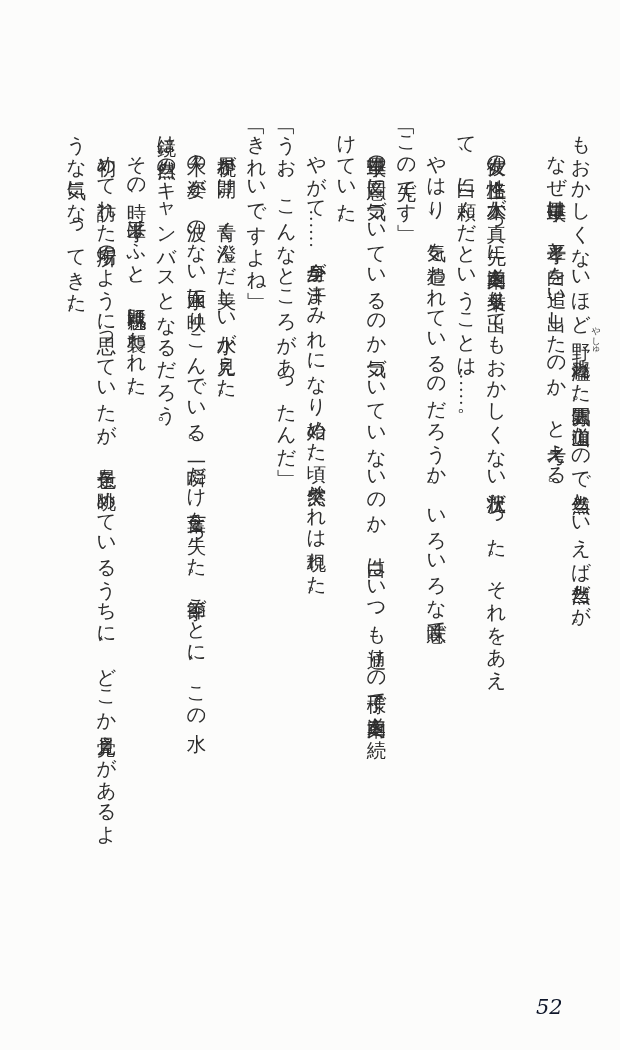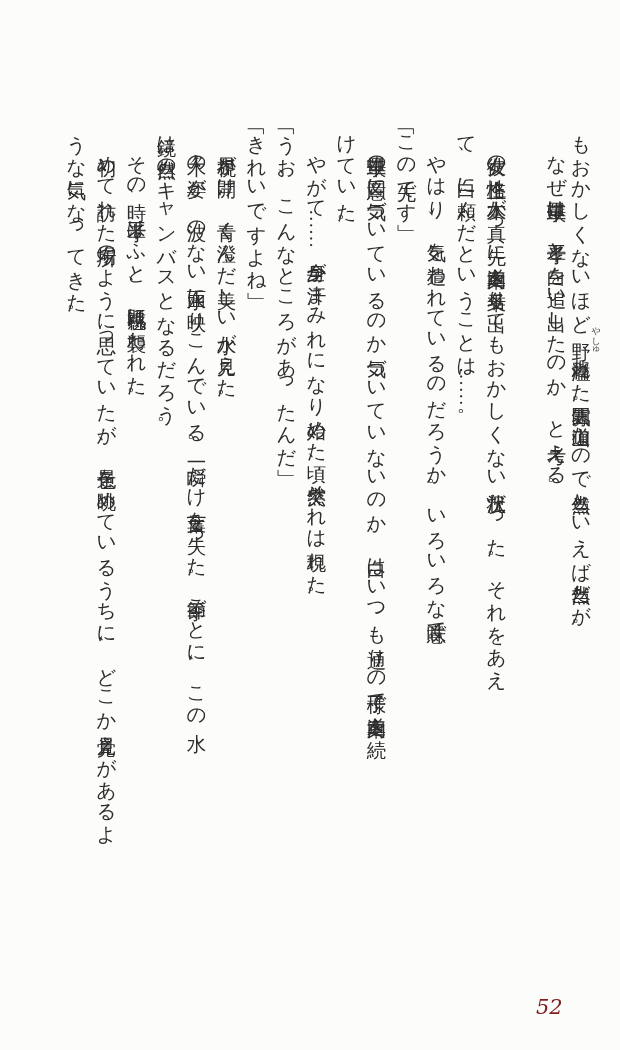--- a/index.html
+++ b/index.html
@@ -38,21 +38,21 @@
     color:#3c3c3c;
     font-family:"Liberation Serif","DejaVu Serif",serif;
   }
   .pagenum{
     position:absolute;
     left:536px;
     top:995px;
     font-family:"DejaVu Serif","Liberation Serif",serif;
     font-style:italic;
     font-size:21px;
-    color:#7f1d1d;
+    color:#0f172a;
   }
 </style>
 </head>
 <body>
 
 <div class="page">
   <div class="vtext" id="vtext">
       <div class="vline">もおかしくないほど<ruby>野趣<rt>やしゅ</rt></ruby>溢れた雰囲気。山道なので当然といえば当然だが。</div>
       <div class="vline">　なぜ瑛里華は、孝平と白を追い出したのか、と考える。</div>
       <div class="vline"></div>

